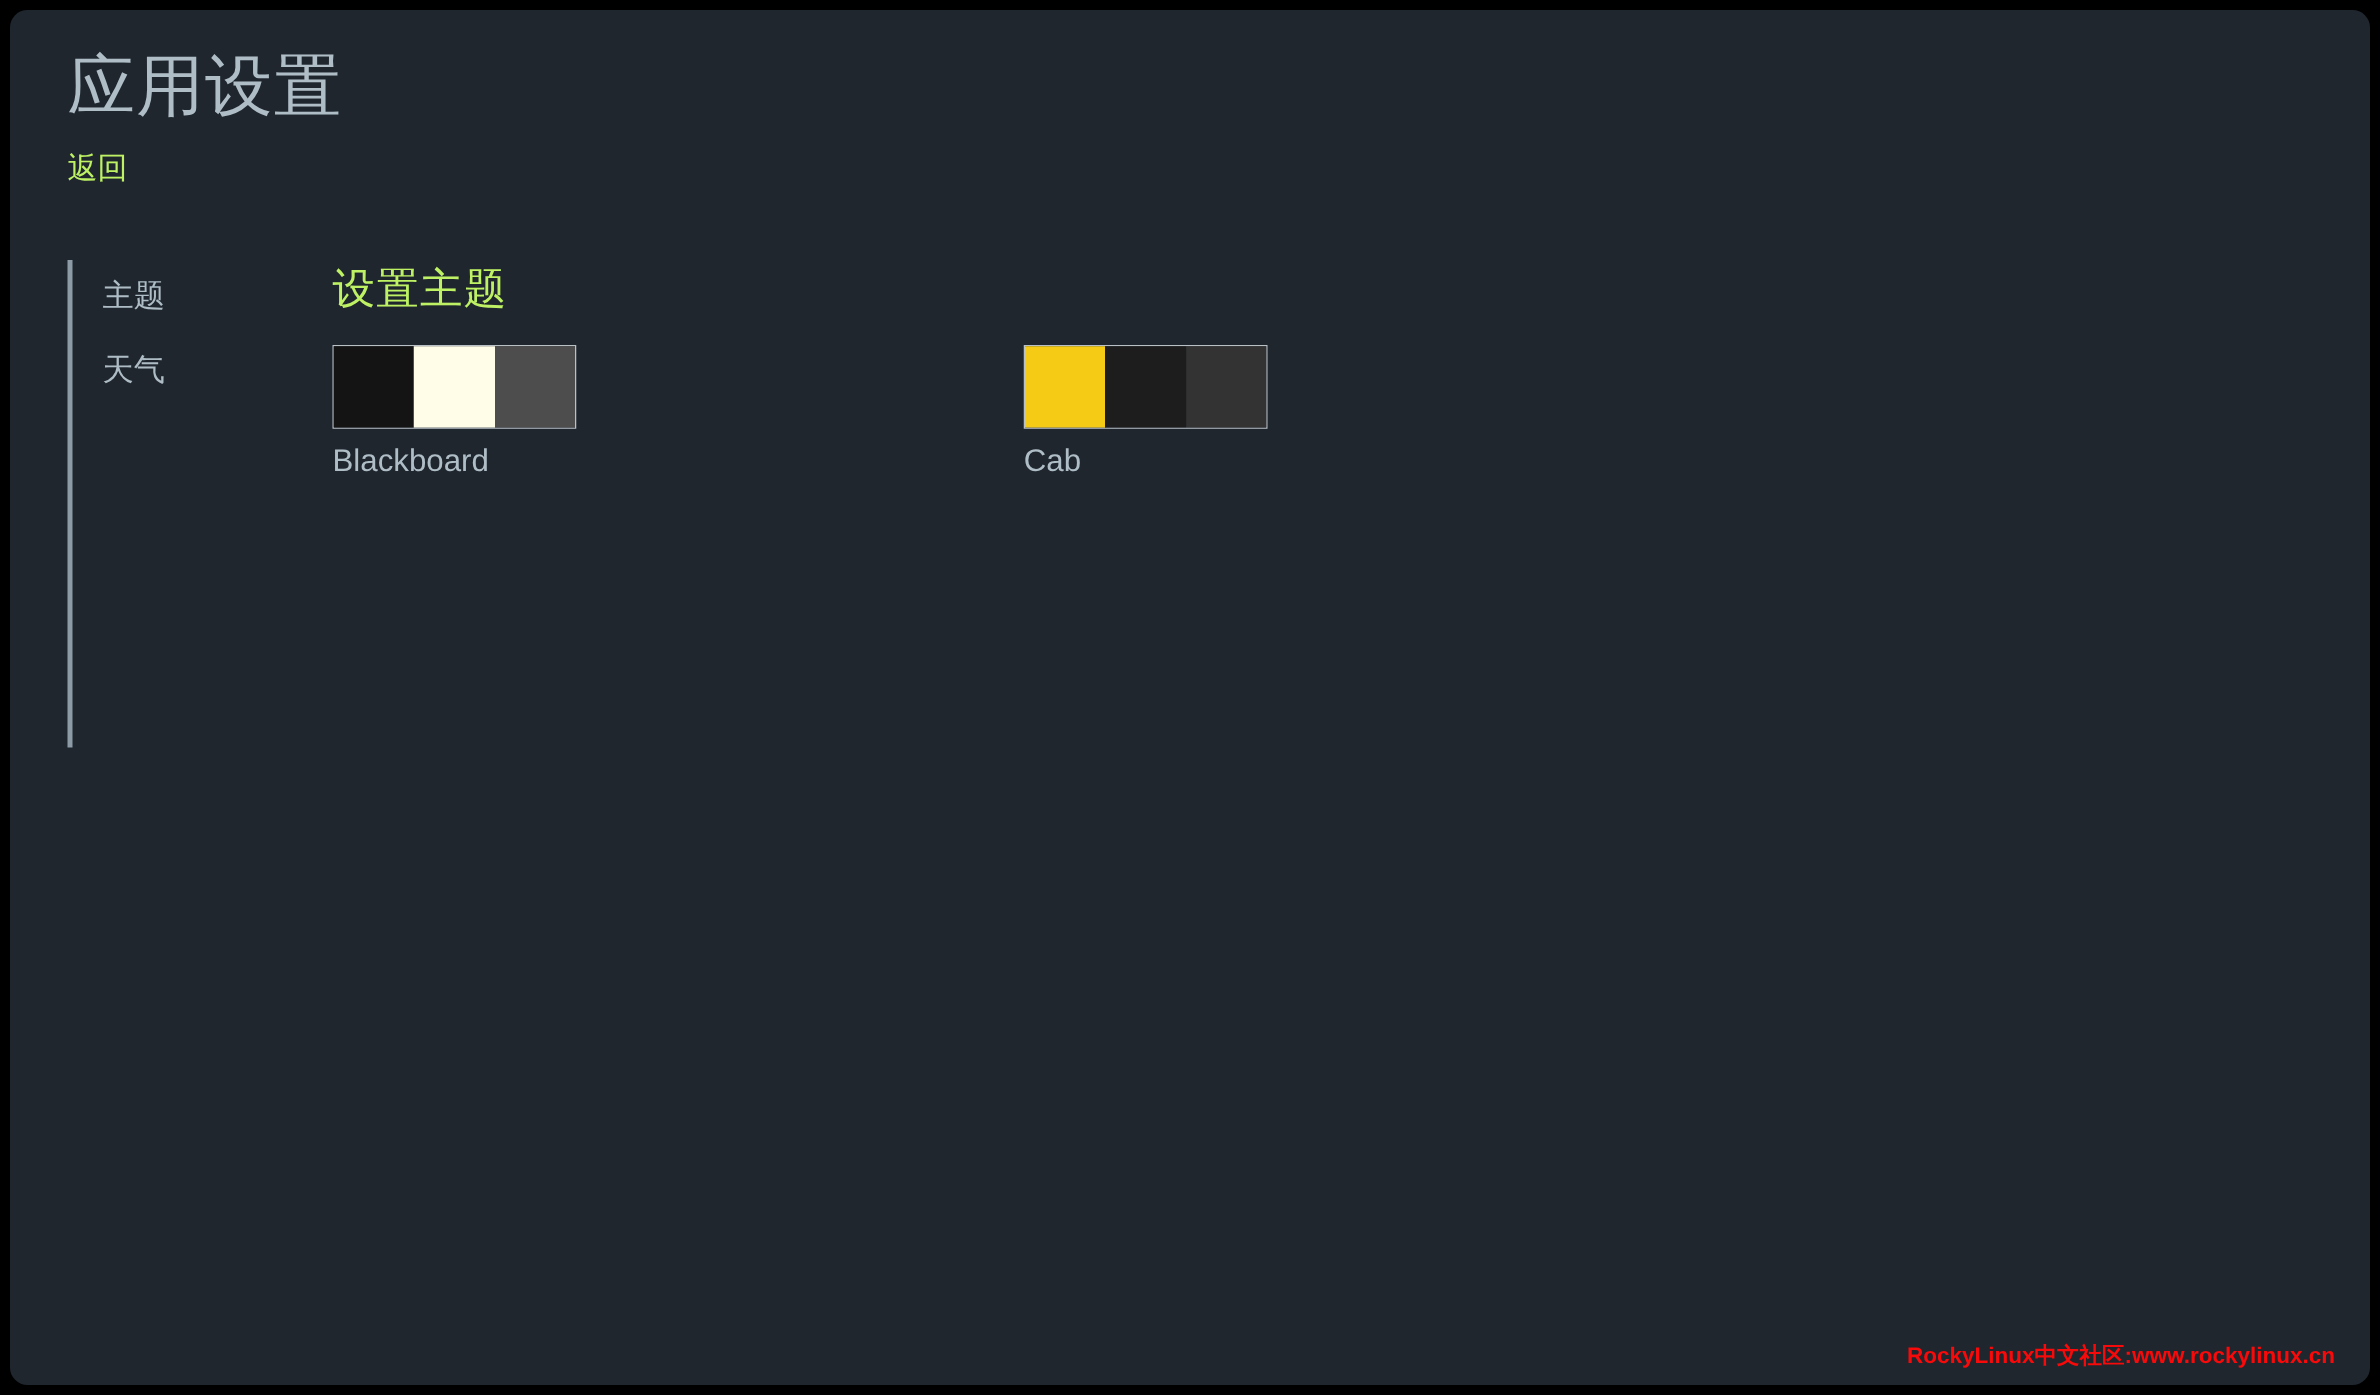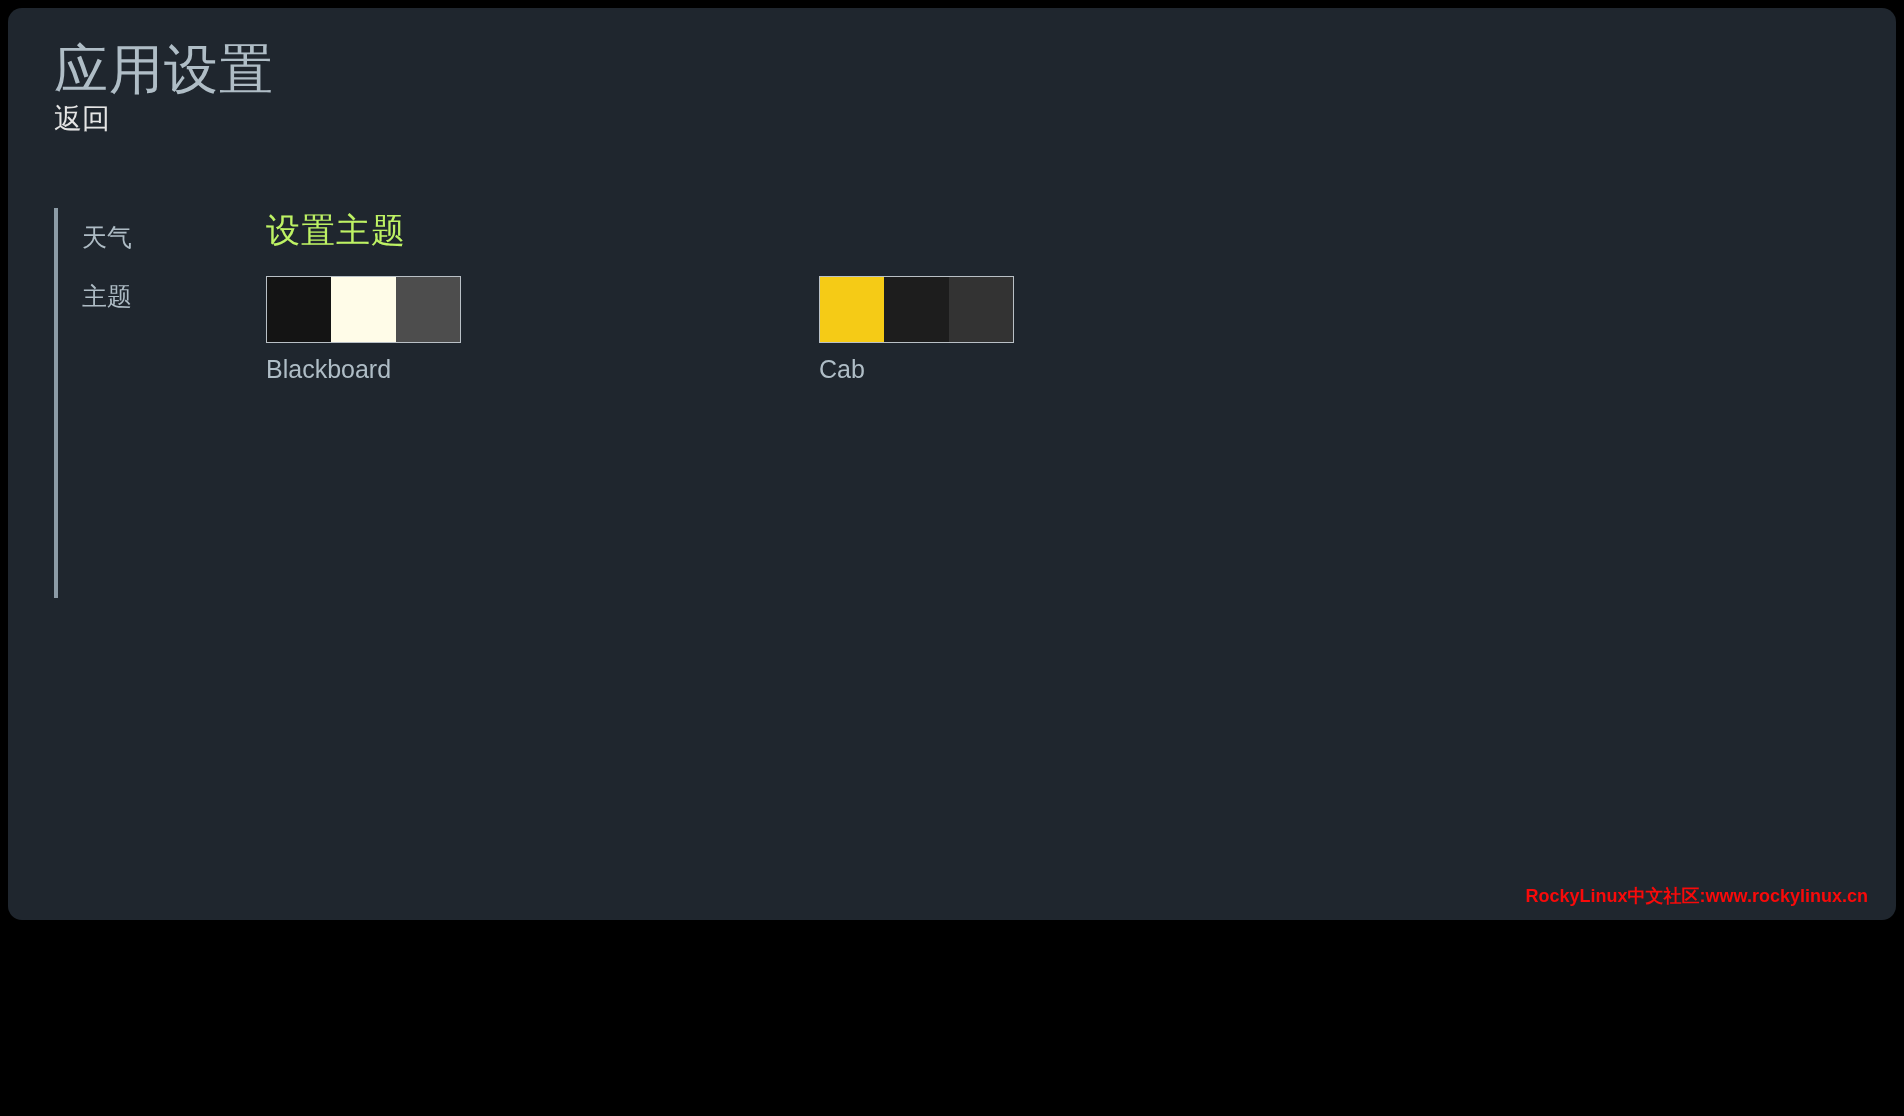--- a/index.html
+++ b/index.html
@@ -11,42 +11,42 @@
     width: 1904px;
     height: 1116px;
     font-family: "Liberation Sans", "DejaVu Sans", sans-serif;
     overflow: hidden;
   }
   #app-window {
     position: absolute;
     left: 8px;
     top: 8px;
     width: 1888px;
-    height: 912px;
+    height: 1100px;
     background: #1F262E;
     border-radius: 14px;
     overflow: hidden;
   }
   #page-header {
     position: absolute;
     left: 46px;
     top: 30px;
   }
   #page-title {
     font-size: 54px;
     line-height: 1.15;
     color: #AFBDC6;
     font-weight: 400;
     margin: 0;
     letter-spacing: 1px;
   }
   #back-link {
-    margin-top: 0;
-    font-size: 28px;
-    color: #e5e5e5;
+    margin-top: 18px;
+    font-size: 24px;
+    color: #bef264;
     cursor: pointer;
     display: inline-block;
   }
   #content-area {
     position: absolute;
     left: 46px;
     top: 200px;
     right: 30px;
     bottom: 30px;
   }
@@ -128,22 +128,22 @@
 <div id="app-window">
 
   <div id="page-header">
     <h1 id="page-title">应用设置</h1>
     <div id="back-link">返回</div>
   </div>
 
   <div id="content-area">
 
     <nav id="sidebar">
+      <div class="sidebar-item">主题</div>
       <div class="sidebar-item">天气</div>
-      <div class="sidebar-item">主题</div>
     </nav>
 
     <section id="panel">
       <h2 id="panel-title">设置主题</h2>
       <div id="theme-grid">
           <div class="theme-item">
             <div class="swatch">
               <span style="background: rgb(20, 20, 20);"></span>
               <span style="background: rgb(255, 252, 232);"></span>
               <span style="background: rgb(77, 77, 77);"></span>

